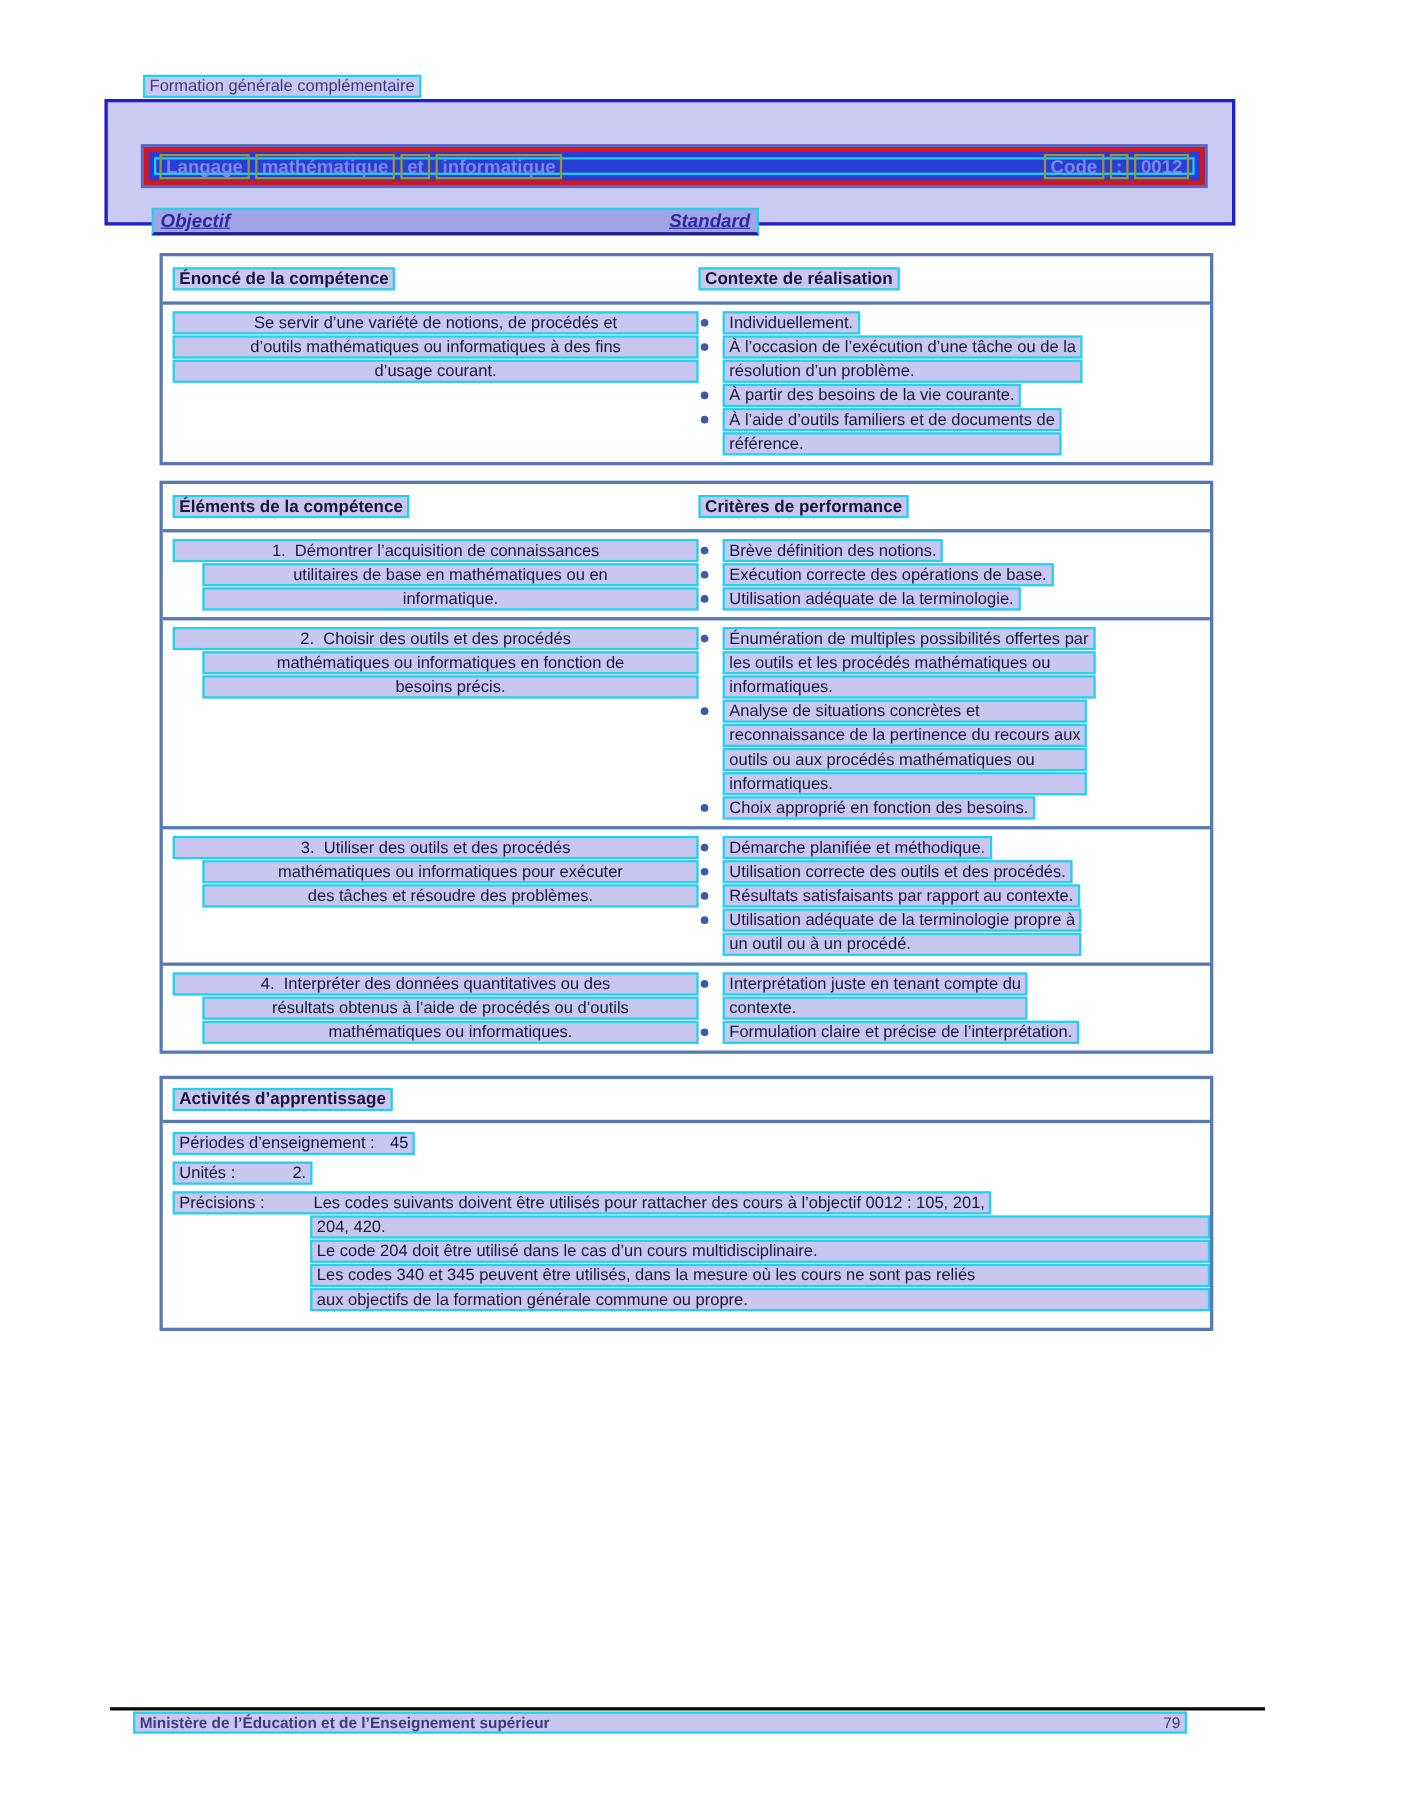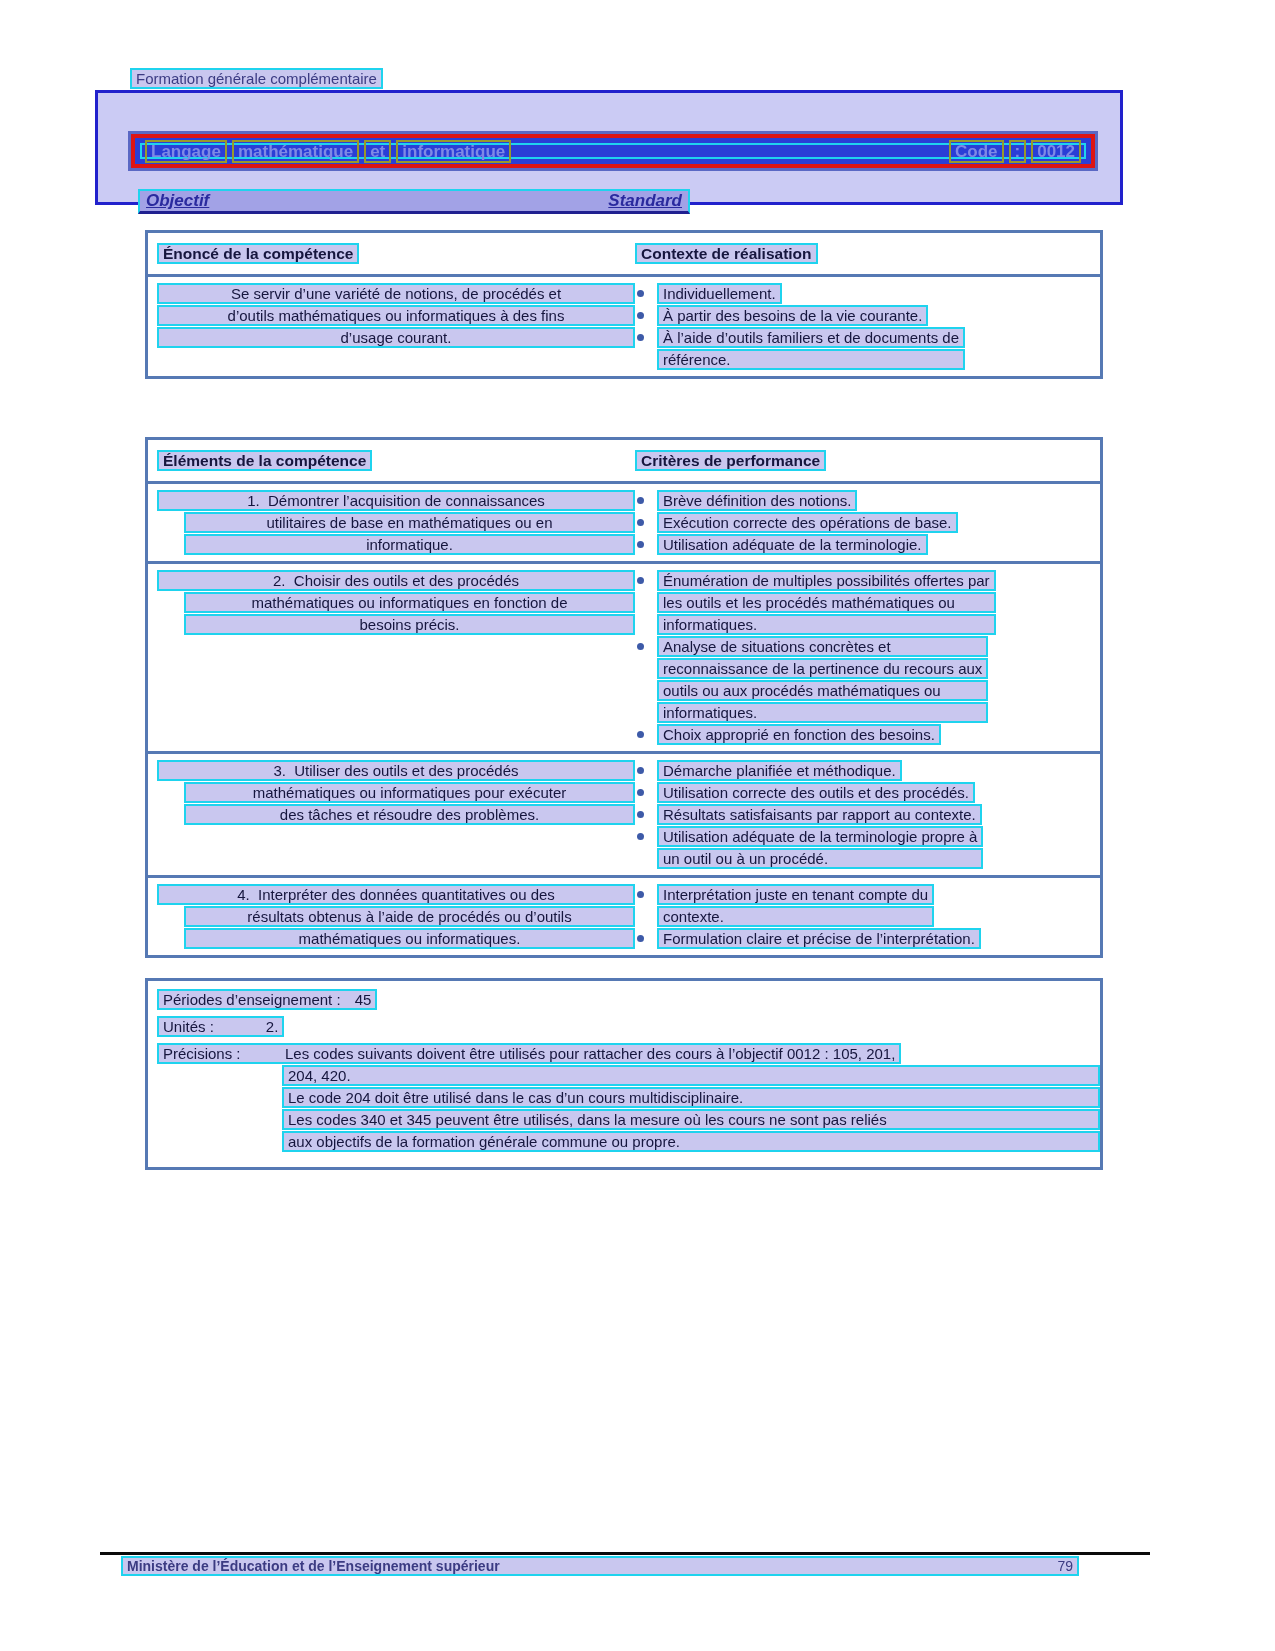--- a/index.html
+++ b/index.html
@@ -165,20 +165,27 @@
     <div class="rcol">
       <div class="bullet-item">
         <span class="dot"></span>
         <div class="bul-lines">
             <span class="hl line">Individuellement.</span>
           </div>
       </div>
       <div class="bullet-item">
         <span class="dot"></span>
         <div class="bul-lines">
+          <span class="hl line">À l’occasion de l’exécution d’une tâche ou de la</span>
+          <span class="hl line">résolution d’un problème.</span>
+        </div>
+      </div>
+      <div class="bullet-item">
+        <span class="dot"></span>
+        <div class="bul-lines">
             <span class="hl line">À partir des besoins de la vie courante.</span>
           </div>
       </div>
       <div class="bullet-item">
         <span class="dot"></span>
         <div class="bul-lines">
           <span class="hl line">À l’aide d’outils familiers et de documents de</span>
           <span class="hl line">référence.</span>
         </div>
       </div>
@@ -306,20 +313,23 @@
         <span class="dot"></span>
         <div class="bul-lines">
             <span class="hl line">Formulation claire et précise de l’interprétation.</span>
           </div>
       </div>
     </div>
   </div>
 </div>
 
 <div class="tbl" style="top:978px;">
+  <div class="act-head">
+    <span class="hl bold">Activités d’apprentissage</span>
+  </div>
   <div class="act-body">
     <div class="act-row">
       <span class="hl"><span>Périodes d’enseignement :</span><span class="gap-sm"></span><span>45</span></span>
     </div>
     <div class="act-row">
       <span class="hl"><span>Unités :</span><span class="gap-lg"></span><span>2.</span></span>
     </div>
     <div class="act-row">
       <span class="hl"><span class="prec-label">Précisions :</span><span>Les codes suivants doivent être utilisés pour rattacher des cours à l’objectif 0012 : 105, 201,</span></span>
       <div class="prec-rest">

